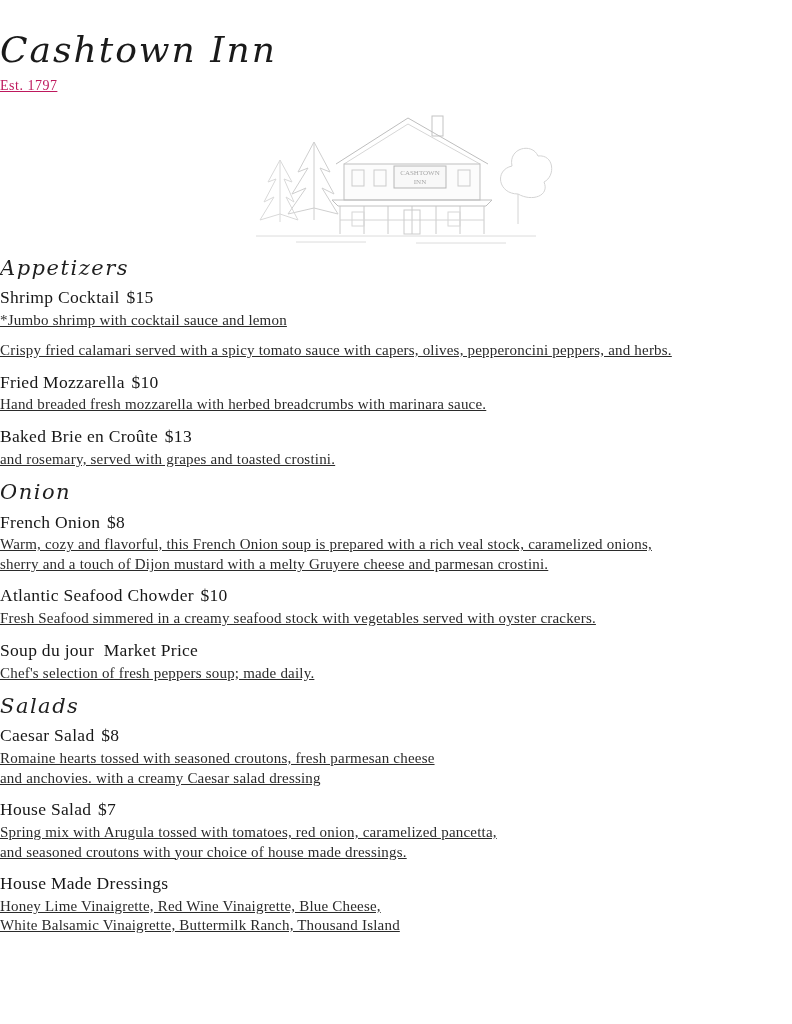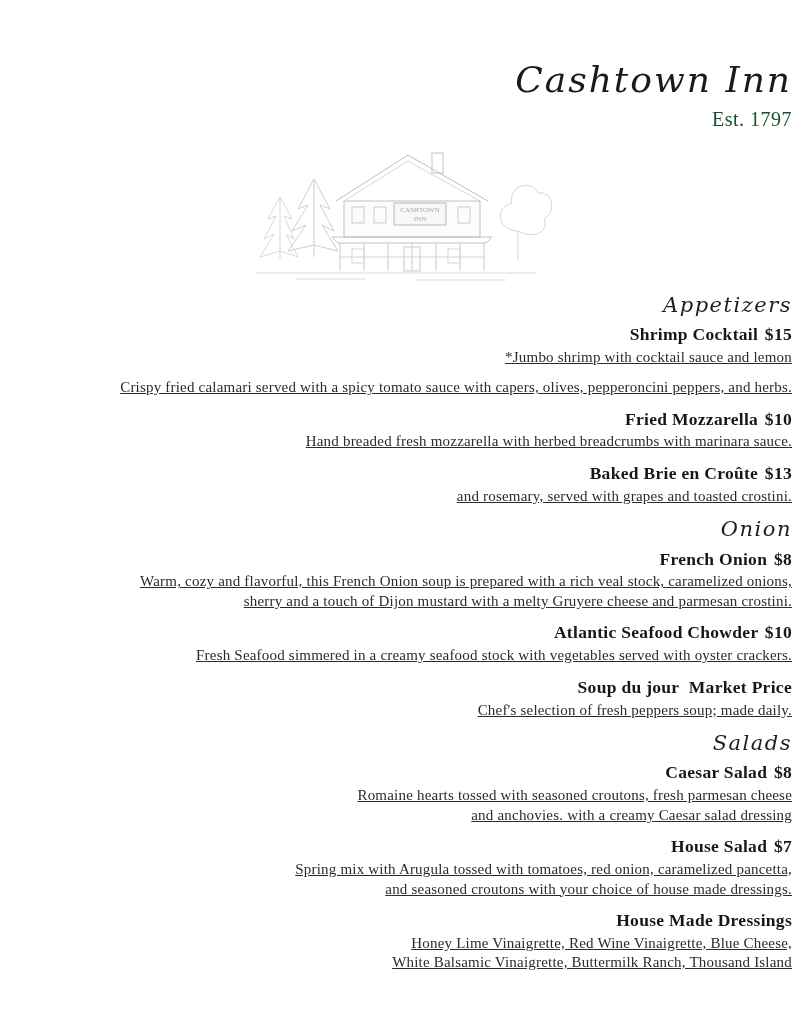--- a/index.html
+++ b/index.html
@@ -4,58 +4,59 @@
 <style>
   * { margin: 0; padding: 0; box-sizing: border-box; }
   html, body { background: #ffffff; }
   .page {
     width: 792px;
     height: 1024px;
     margin: 0 auto;
     background: #ffffff;
     font-family: "Liberation Serif", "DejaVu Serif", serif;
     color: #1c1c1c;
-    text-align: right;
-    padding-top: 60px;
+    text-align: left;
+    padding-top: 30px;
     overflow: hidden;
   }
   .menu-title {
     font-family: "DejaVu Serif", "Liberation Serif", serif;
     font-style: italic;
     font-size: 36px;
     font-weight: 400;
     letter-spacing: 2px;
     color: #1a1a1a;
     line-height: 1.1;
   }
   .est {
-    font-size: 20px;
-    color: #14532d;
+    font-size: 14px;
+    color: #be185d;
     margin-top: 8px;
     letter-spacing: 0.5px;
+    text-decoration: underline;
   }
   .illustration {
     width: 320px;
     height: 150px;
     margin: 8px auto 4px auto;
   }
   .script-heading {
     font-family: "DejaVu Serif", "Liberation Serif", serif;
     font-style: italic;
     font-size: 21px;
     font-weight: 400;
     letter-spacing: 1.5px;
     color: #1f1f1f;
     margin: 4px 0 7px 0;
     line-height: 1.15;
   }
   .item { margin-bottom: 11px; }
   .item-title {
     font-size: 17.5px;
-    font-weight: bold;
+    font-weight: normal;
     color: #171717;
     line-height: 1.25;
     margin-bottom: 2px;
     letter-spacing: 0.3px;
   }
   .item-title .price { margin-left: 2px; }
   .item-title .price.wide-gap { margin-left: 5px; }
   .item-desc {
     font-size: 15px;
     color: #2b2b2b;

